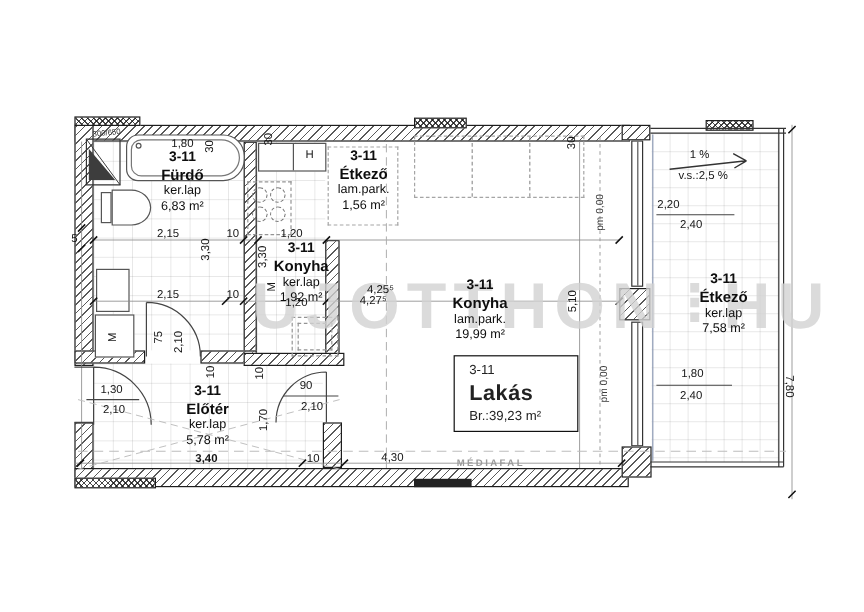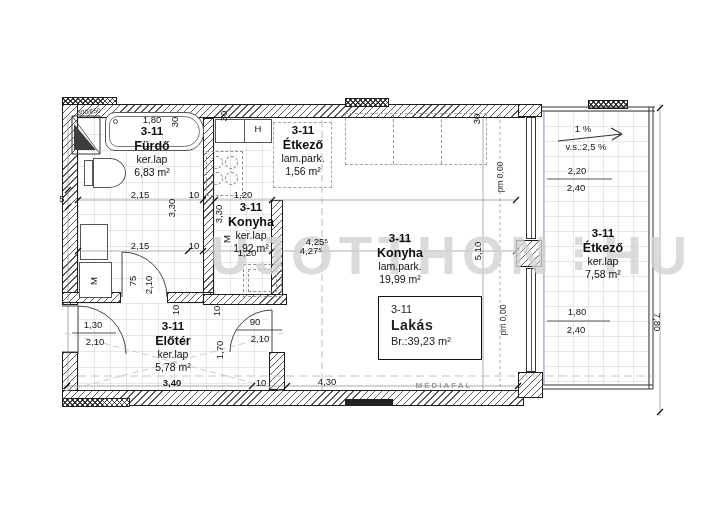--- a/index.html
+++ b/index.html
@@ -32,21 +32,21 @@
   .t{font-size:6.5px;color:#333;}
   .pm{font-size:8.5px;color:#3a3a3a;}
   .g{font-size:8px;color:#9a9a9a;letter-spacing:2px;font-weight:bold;}
   .room{position:absolute;z-index:5;transform:translateX(-50%);text-align:center;line-height:1.18;color:#0e0e0e;}
   .room .code{font-weight:bold;font-size:11.5px;}
   .room .name{font-weight:bold;font-size:12.5px;}
   .room .floor,.room .area{font-size:10.5px;}
   .unit{position:absolute;z-index:5;border:1.6px solid #111;background:#fff;box-sizing:border-box;
         padding:5px 0 0 12px;line-height:1.3;}
   .unit .code{font-size:11px;}
-  .unit .name{font-size:14px;font-weight:bold;letter-spacing:.5px;}
+  .unit .name{font-size:18px;font-weight:bold;letter-spacing:.5px;}
   .unit .area{font-size:11px;}
 </style>
 </head>
 <body>
 
 <div class="canvas">
 
   <div class="tile" style="left:78px;top:118px;width:125px;height:174px;"></div>
   <div class="tile" style="left:214px;top:118px;width:57px;height:176px;"></div>
   <div class="tile" style="left:78px;top:303px;width:191px;height:87px;"></div>
@@ -197,34 +197,34 @@
       <span class="lbl d" style="left: 227px; top: 239px; transform: translate(-50%, -50%) rotate(-90deg);">M</span>
       <span class="lbl d" style="left: 140px; top: 246px; transform: translate(-50%, -50%);">2,15</span>
       <span class="lbl d" style="left: 194px; top: 246px; transform: translate(-50%, -50%);">10</span>
       <span class="lbl d" style="left: 247px; top: 253px; transform: translate(-50%, -50%);">1,20</span>
       <span class="lbl d" style="left: 311px; top: 251px; transform: translate(-50%, -50%);">4,27⁵</span>
       <span class="lbl d" style="left: 478px; top: 251px; transform: translate(-50%, -50%) rotate(-90deg);">5,10</span>
       <span class="lbl pm" style="left: 500px; top: 177px; transform: translate(-50%, -50%) rotate(-90deg);">pm 0,00</span>
       <span class="lbl pm" style="left: 503px; top: 320px; transform: translate(-50%, -50%) rotate(-90deg);">pm 0,00</span>
       <span class="lbl d" style="left: 583px; top: 129px; transform: translate(-50%, -50%);">1 %</span>
       <span class="lbl d" style="left: 586px; top: 147px; transform: translate(-50%, -50%);">v.s.:2,5 %</span>
-      <span class="lbl d" style="left: 577px; top: 171px; transform: translate(-50%, -50%);">2,20</span>
+      <span class="lbl d" style="left: 557px; top: 171px; transform: translate(-50%, -50%);">2,20</span>
       <span class="lbl d" style="left: 576px; top: 188px; transform: translate(-50%, -50%);">2,40</span>
       <span class="lbl d" style="left: 577px; top: 312px; transform: translate(-50%, -50%);">1,80</span>
       <span class="lbl d" style="left: 576px; top: 330px; transform: translate(-50%, -50%);">2,40</span>
       <span class="lbl d" style="left: 657px; top: 322px; transform: translate(-50%, -50%) rotate(90deg);">7,80</span>
       <span class="lbl d" style="left: 133px; top: 281px; transform: translate(-50%, -50%) rotate(-90deg);">75</span>
       <span class="lbl d" style="left: 149px; top: 285px; transform: translate(-50%, -50%) rotate(-90deg);">2,10</span>
       <span class="lbl d" style="left: 176px; top: 310px; transform: translate(-50%, -50%) rotate(-90deg);">10</span>
       <span class="lbl d" style="left: 217px; top: 311px; transform: translate(-50%, -50%) rotate(-90deg);">10</span>
       <span class="lbl d" style="left: 94px; top: 281px; transform: translate(-50%, -50%) rotate(-90deg);">M</span>
       <span class="lbl d" style="left: 93px; top: 325px; transform: translate(-50%, -50%);">1,30</span>
       <span class="lbl d" style="left: 95px; top: 342px; transform: translate(-50%, -50%);">2,10</span>
       <span class="lbl d" style="left: 255px; top: 322px; transform: translate(-50%, -50%);">90</span>
       <span class="lbl d" style="left: 260px; top: 339px; transform: translate(-50%, -50%);">2,10</span>
       <span class="lbl d" style="left: 220px; top: 350px; transform: translate(-50%, -50%) rotate(-90deg);">1,70</span>
       <span class="lbl d" style="left: 172px; top: 383px; transform: translate(-50%, -50%); font-weight: bold;">3,40</span>
       <span class="lbl d" style="left: 261px; top: 383px; transform: translate(-50%, -50%);">10</span>
       <span class="lbl d" style="left: 327px; top: 382px; transform: translate(-50%, -50%);">4,30</span>
-      <span class="lbl g" style="left: 409px; top: 386px; transform: translate(-50%, -50%); margin-left: 35px;">MÉDIAFAL</span>
+      <span class="lbl g" style="left: 409px; top: 386px; transform: translate(-50%, -50%);">MÉDIAFAL</span>
     </div>
 
 </div>
 
 </body></html>

